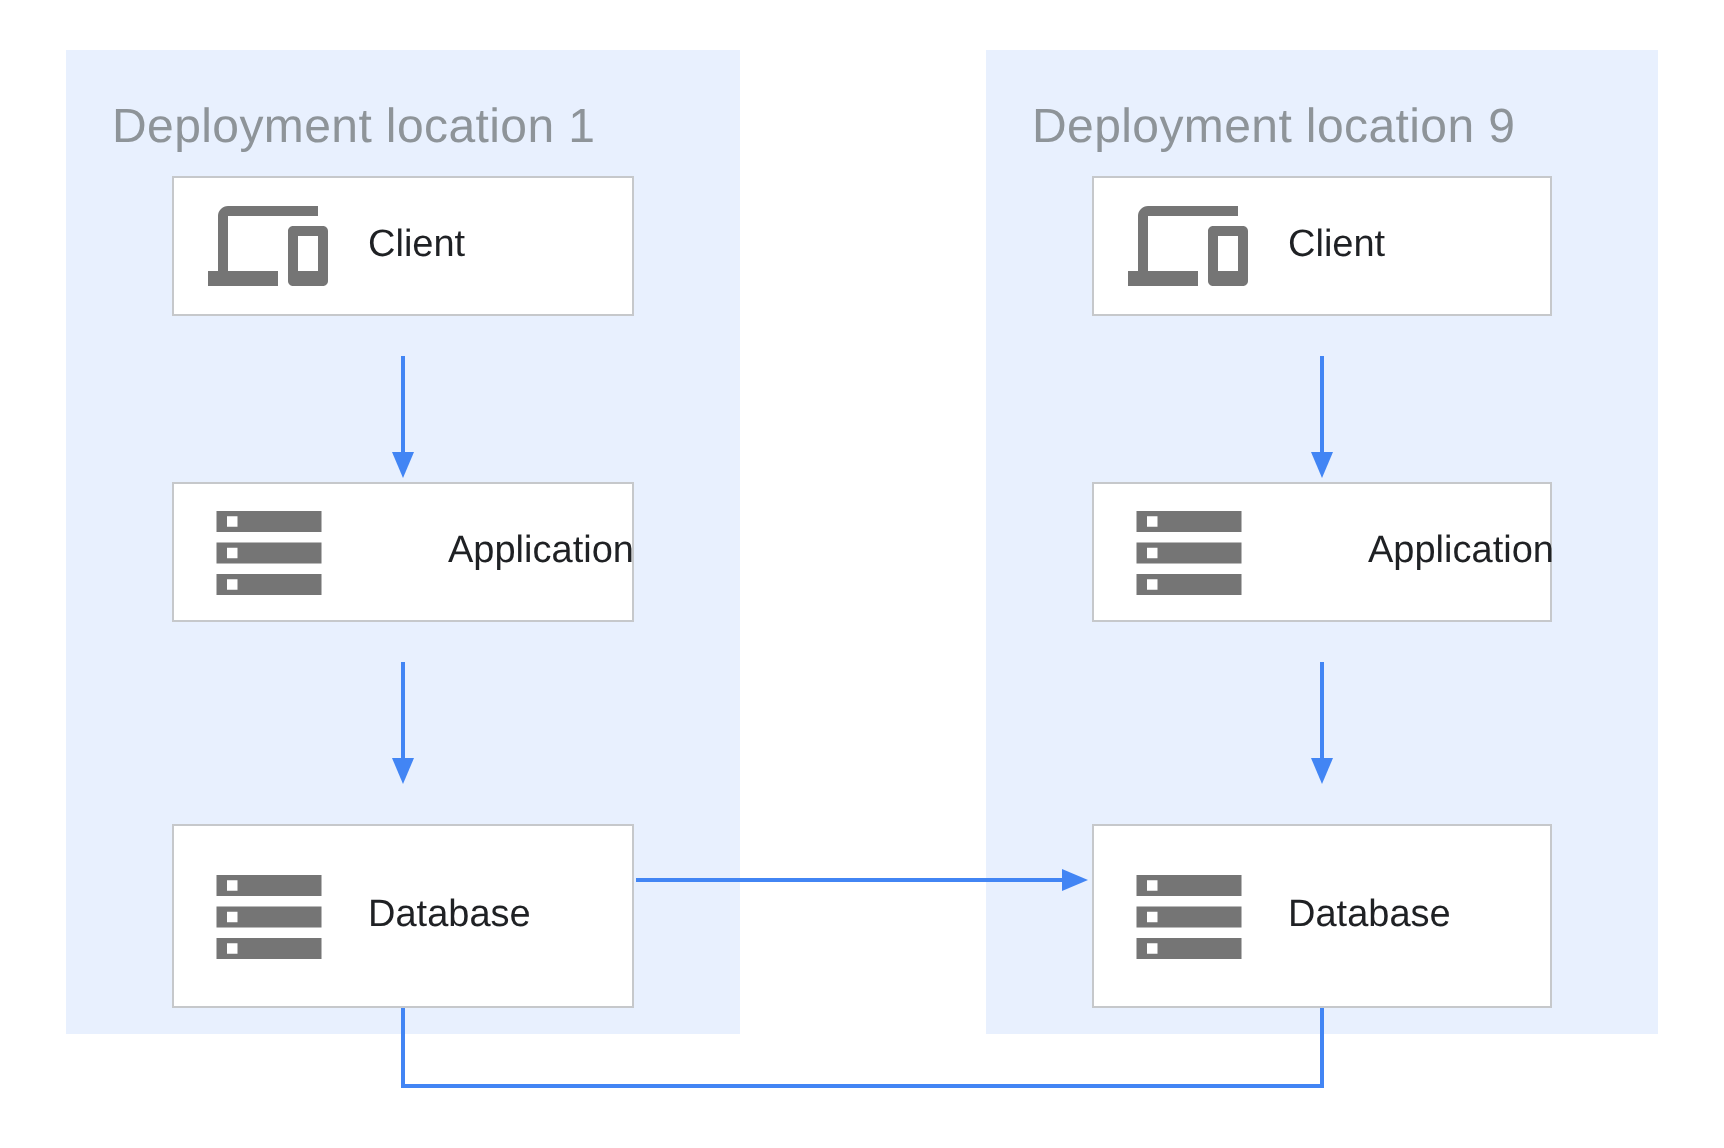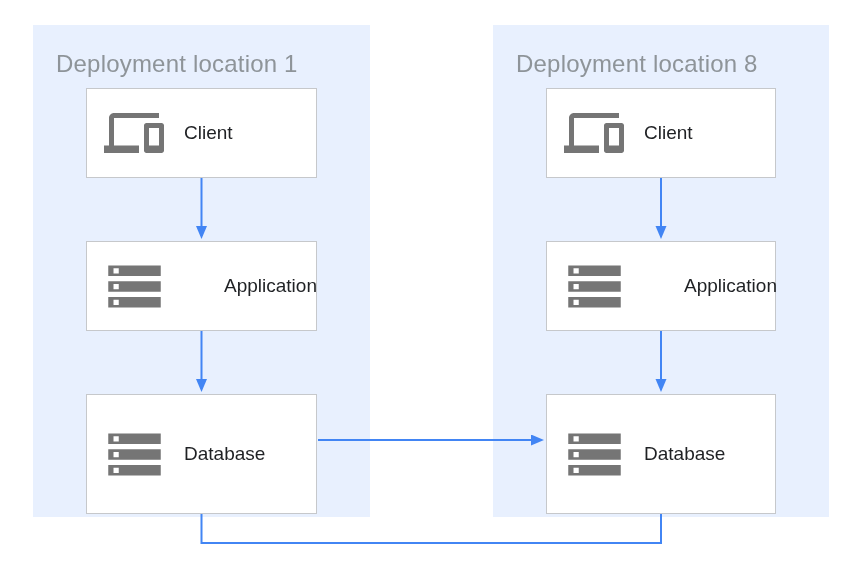--- a/index.html
+++ b/index.html
@@ -36,31 +36,31 @@
   }
   .wires{
     position:absolute;left:0;top:0;
     width:862px;height:574px;
     pointer-events:none;
   }
   .wire{stroke:var(--accent);stroke-width:2;fill:none;}
   .arrowhead{fill:var(--accent);}
   .node{
     position:absolute;
-    width:231px;height:90px;
+    width:231px;height:70px;
     background:#fff;
     border:1px solid var(--node-border);
     display:flex;align-items:center;
     padding-left:14px;
   }
   .col1{left:86px;}
   .col2{left:546px;width:230px;}
   .rowA{top:88px;}
   .rowB{top:241px;gap:40px;}
-  .rowC{top:394px;height:120px;}
+  .rowC{top:412px;height:92px;}
   .icon-cell{
     width:66px;min-width:66px;height:66px;
     display:flex;align-items:center;justify-content:center;
     margin-right:17px;
   }
   .icon-cell svg{fill:var(--icon-color);display:block;}
   .node-label{
     font-size:19px;
     color:var(--label-color);
     white-space:nowrap;
@@ -68,21 +68,21 @@
 </style>
 </head>
 <body>
 
 <div class="canvas">
 
   <section class="panel panel-1">
     <div class="panel-title">Deployment location 1</div>
   </section>
   <section class="panel panel-2">
-    <div class="panel-title">Deployment location 8</div>
+    <div class="panel-title">Deployment location 9</div>
   </section>
 
   <svg class="wires" viewBox="0 0 862 574" aria-hidden="true">
     <defs>
       <marker id="ah" markerWidth="16" markerHeight="14" refX="10" refY="5.5" orient="auto" markerUnits="userSpaceOnUse">
         <path class="arrowhead" d="M0 0 L13 5.5 L0 11 Z"></path>
       </marker>
     </defs>
     <path class="wire" d="M201.5 178 L201.5 236" marker-end="url(#ah)"></path>
     <path class="wire" d="M201.5 331 L201.5 389" marker-end="url(#ah)"></path>

